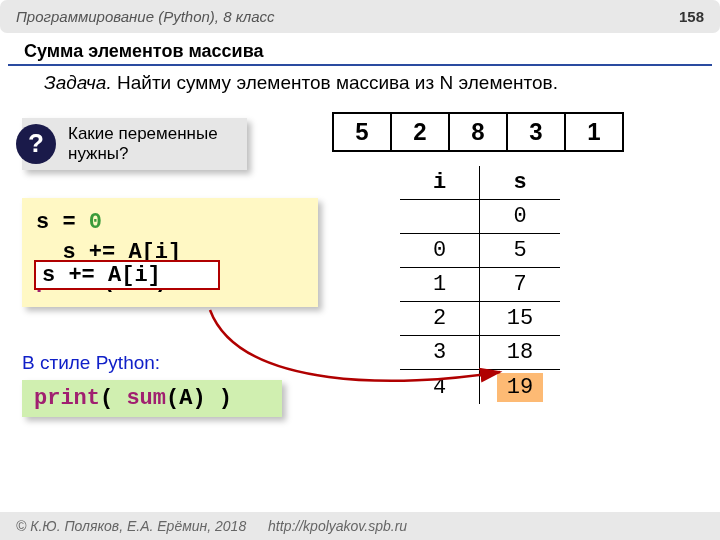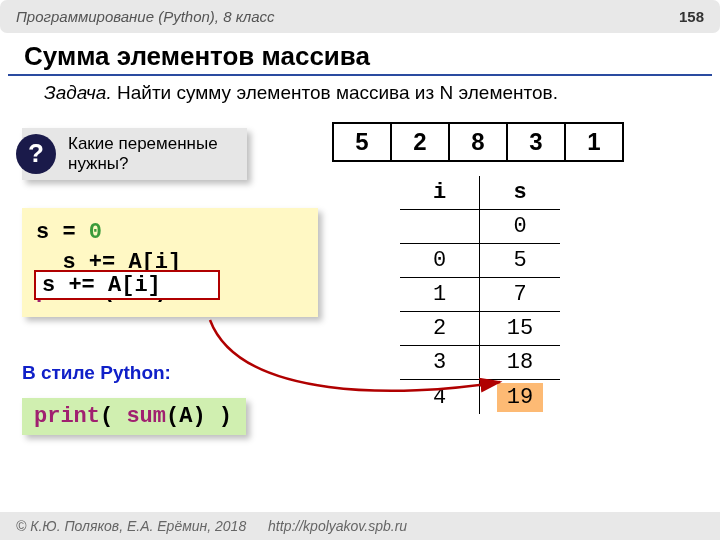--- a/index.html
+++ b/index.html
@@ -15,21 +15,21 @@
     padding: 8px 16px;
     display: flex;
     justify-content: space-between;
     font-style: italic;
     color: #555;
     font-size: 15px;
     border-radius: 7px;
   }
   .page-num { font-weight: bold; color: #333; font-style: normal; }
   .title {
-    font-size: 26px;
+    font-size: 18px;
     font-weight: bold;
     padding: 8px 16px 2px;
     border-bottom: 2px solid #2a4ba0;
     margin: 0 8px;
   }
   .task {
     font-size: 19px;
     padding: 6px 28px;
     font-style: italic;
   }
@@ -96,26 +96,26 @@
     font-family: "Courier New", monospace;
     font-size: 22px; font-weight: bold;
     padding: 0 6px;
     display: flex; align-items: center;
   }
   .pystyle-label {
     position: absolute;
     left: 22px; top: 252px;
     font-size: 19px;
     color: #1020c8;
-    font-weight: bold;
+    font-weight: normal;
   }
   .code-box2 {
     position: absolute;
-    left: 22px; top: 288px;
-    width: 224px;
+    left: 22px; top: 280px;
+    width: 260px;
     background: #d0efb0;
     box-shadow: 4px 4px 6px rgba(0,0,0,0.25);
     padding: 6px 12px;
     font-family: "Courier New", monospace;
     font-size: 22px; font-weight: bold;
   }
   .trace-table {
     position: absolute;
     left: 400px; top: 66px;
     font-family: "Courier New", monospace;

